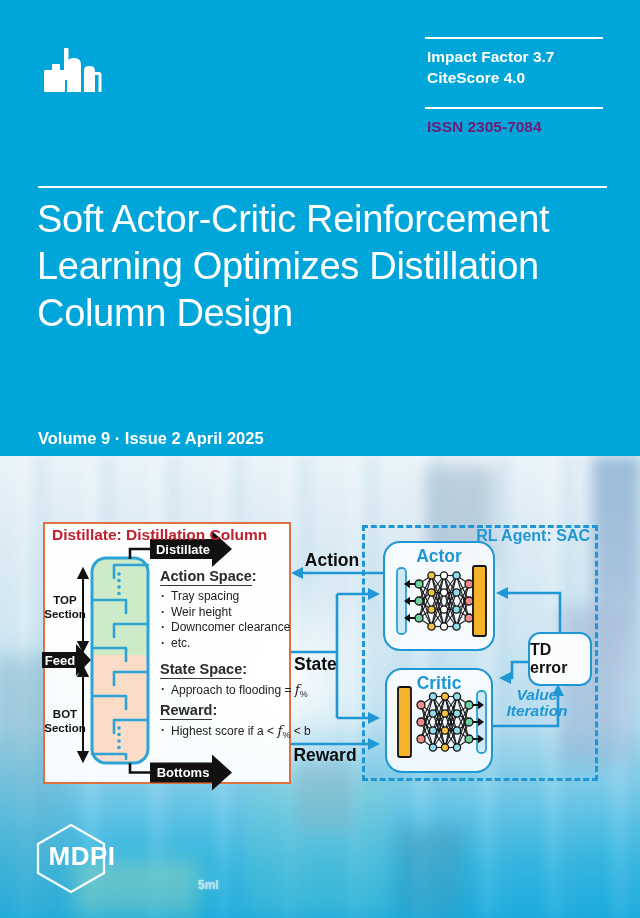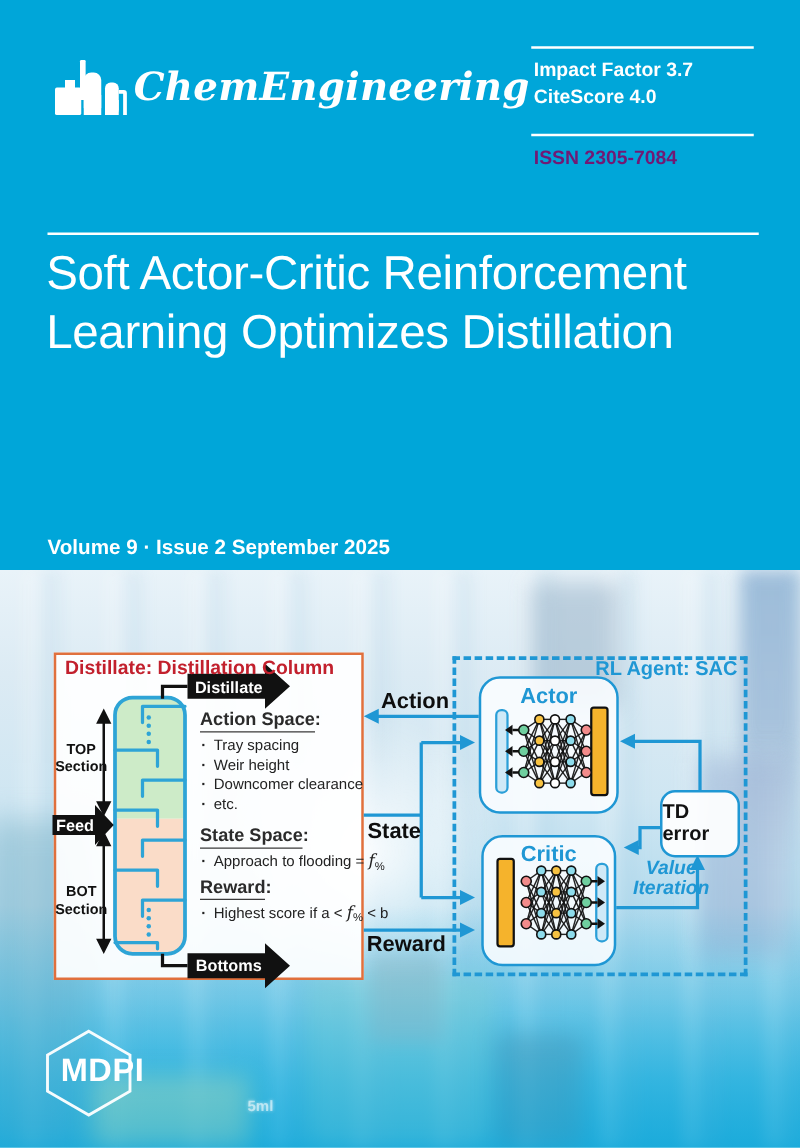--- a/index.html
+++ b/index.html
@@ -113,36 +113,36 @@
       <rect x="24" y="2" width="4.5" height="32" rx="1"></rect>
       <rect x="4" y="24" width="21" height="22" rx="1.5"></rect>
       <rect x="12" y="18" width="8" height="10"></rect>
       <rect x="27" y="12" width="14" height="34" rx="6"></rect>
       <rect x="27" y="30" width="14" height="16"></rect>
       <rect x="44" y="20" width="11" height="26" rx="4.5"></rect>
       <rect x="44" y="34" width="11" height="12"></rect>
       <path d="M55 26 h4 a2.5 2.5 0 0 1 2.5 2.5 V46 h-3 V29 h-3.5 z"></path>
     </g>
   </svg>
-  <div class="journal-name">ChemEngineering</div>
 
   <div class="hrule rule-top"></div>
   <div class="metrics">
     <div>Impact Factor 3.7</div>
     <div>CiteScore 4.0</div>
   </div>
   <div class="hrule rule-mid"></div>
   <div class="issn">ISSN 2305-7084</div>
 
   <div class="hrule rule-title"></div>
   <div class="cover-title">
     <div>Soft Actor-Critic Reinforcement</div>
     <div>Learning Optimizes Distillation</div>
+    <div>Column Design</div>
   </div>
-  <div class="issue-line">Volume 9 · Issue 2 September 2025</div>
+  <div class="issue-line">Volume 9 · Issue 2 April 2025</div>
 
   <div class="hero">
     <div class="blob streaks"></div>
     <div class="blob b-rightdark"></div>
     <div class="blob b-lavender"></div>
     <div class="blob b-white"></div>
     <div class="blob b-teal"></div>
     <div class="blob b-liquid"></div>
     <div class="blob b-stand"></div>
     <div class="blob b-cyl"></div>

